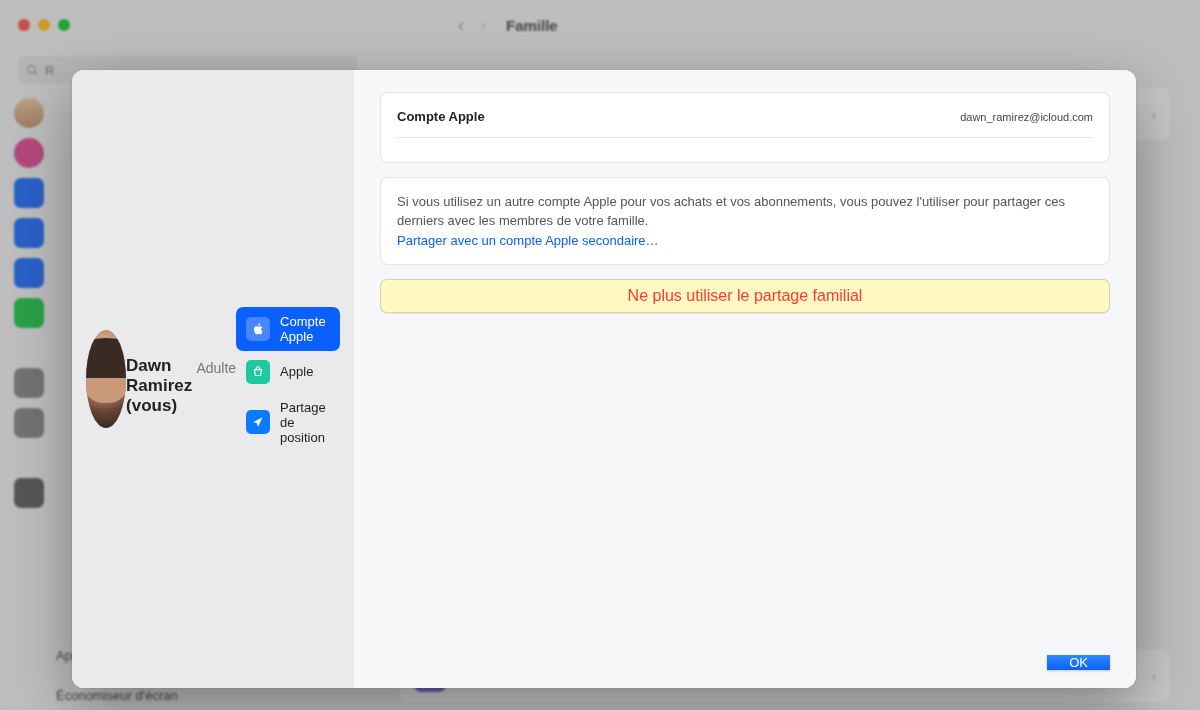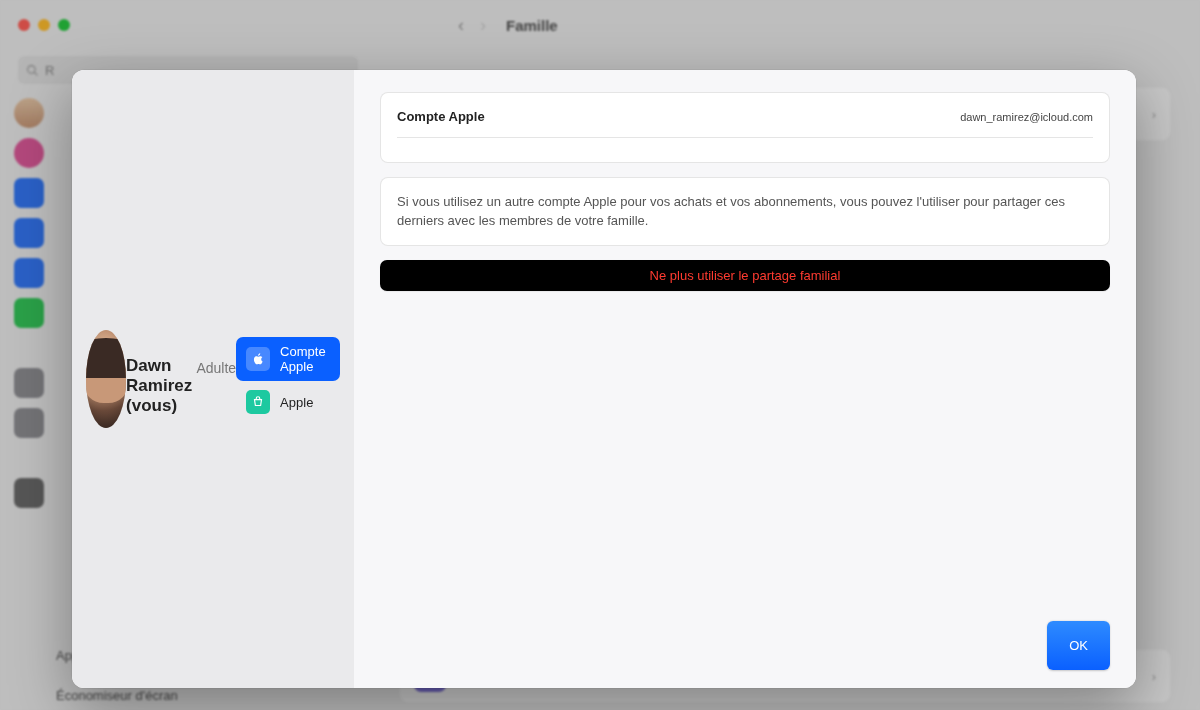--- a/index.html
+++ b/index.html
@@ -132,33 +132,33 @@
     }
     .card-header {
       display: flex; justify-content: space-between; align-items: baseline;
       margin-bottom: 10px; padding-bottom: 10px;
       border-bottom: 0.5px solid rgba(0,0,0,0.1);
     }
     .card-title { font-size: 13px; font-weight: 600; color: #222; }
     .card-value { font-size: 11px; color: #444; }
     .link-text { color: #0a60ff; cursor: pointer; }
     .danger-button {
-      width: 100%; background: #000000;
+      width: 100%; background: #fef9c3;
       border: 0.5px solid rgba(0,0,0,0.15);
       border-radius: 7px; padding: 7px; text-align: center;
-      color: #ff3b30; font-size: 13px; cursor: pointer;
+      color: #ff3b30; font-size: 16px; cursor: pointer;
       box-shadow: 0 0.5px 1px rgba(0,0,0,0.06);
     }
     .modal-footer {
       margin-top: auto; display: flex; justify-content: flex-end;
     }
     .primary-button {
       background: linear-gradient(#2e8bff, #0a60ff);
-      color: #fff; border: none; border-radius: 6px;
-      padding: 17px 22px; font-size: 13px; cursor: pointer;
+      color: #fff; border: none; border-radius: 0;
+      padding: 0 22px; font-size: 13px; cursor: pointer;
       box-shadow: 0 0.5px 2px rgba(0,0,0,0.2);
     }
   </style>
 </head>
 <body>
 
 <div class="bg-window">
   <div class="bg-titlebar">
     <div class="traffic-lights">
       <div class="traffic-light tl-red"></div>
@@ -222,33 +222,42 @@
       </div>
       <div class="nav-item">
         <div class="nav-icon icon-purch">
           <svg viewBox="0 0 24 24">
               <path d="M6 8h12l-1.5 10h-9z" fill="none" stroke="#fff" stroke-width="2"></path>
               <path d="M9 8V6a3 3 0 016 0v2" fill="none" stroke="#fff" stroke-width="2"></path>
             </svg>
         </div>
         <span>Apple</span>
       </div>
+      <div class="nav-item">
+        <div class="nav-icon icon-loc">
+          <svg viewBox="0 0 24 24">
+              <path d="M4 12l16-8-8 16-2-6z" fill="#fff"></path>
+            </svg>
+        </div>
+        <span>Partage de position</span>
+      </div>
     </div>
   </div>
 
   <div class="modal-main">
     <div class="card">
       <div class="card-header">
         <span class="card-title">Compte Apple</span>
         <span class="card-value">dawn_ramirez@icloud.com</span>
       </div>
     </div>
 
     <div class="card">
       <div>Si vous utilisez un autre compte Apple pour vos achats et vos abonnements, vous pouvez l'utiliser pour partager ces derniers avec les membres de votre famille.</div>
+      <div class="link-text">Partager avec un compte Apple secondaire…</div>
     </div>
 
     <button class="danger-button">Ne plus utiliser le partage familial</button>
 
     <div class="modal-footer">
       <button class="primary-button">OK</button>
     </div>
   </div>
 </div>
 

